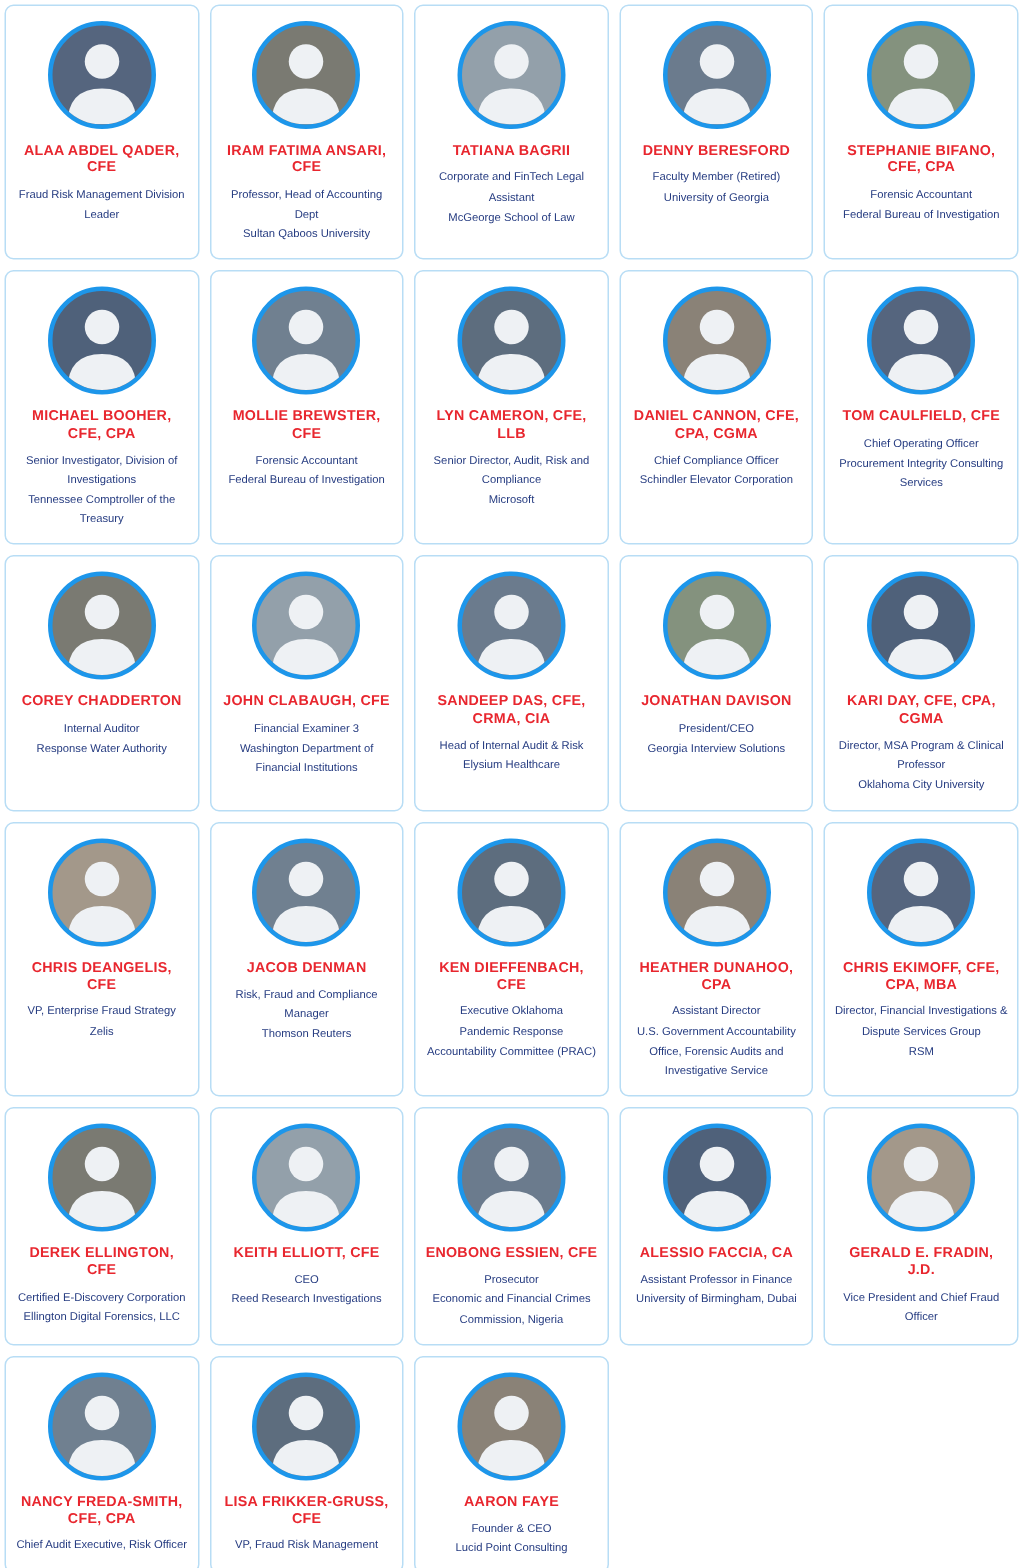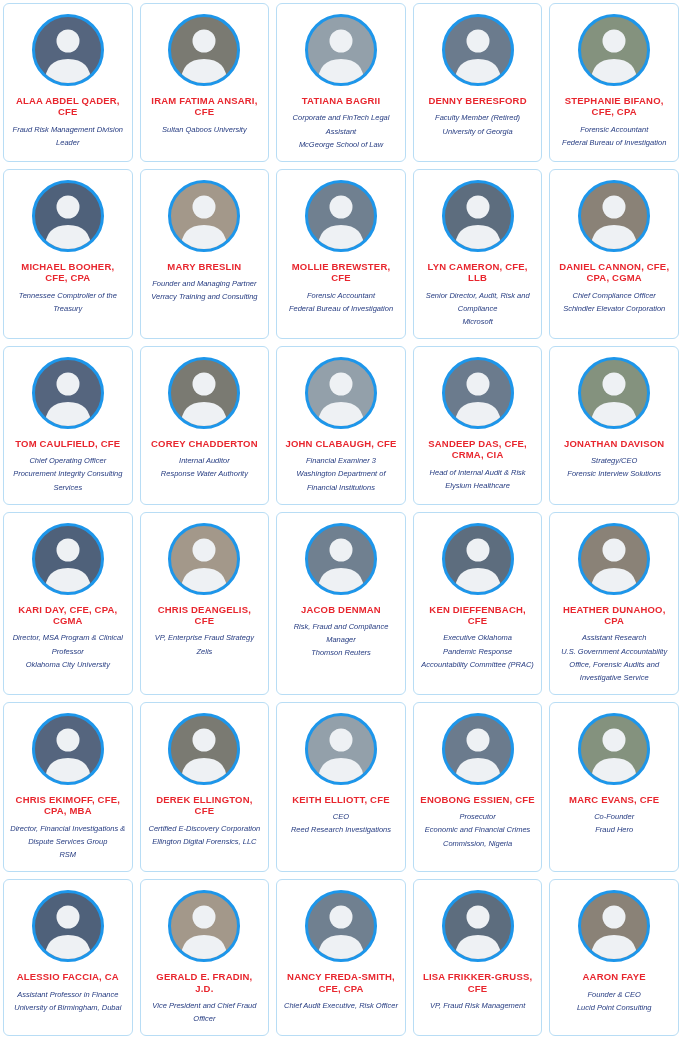--- a/index.html
+++ b/index.html
@@ -49,21 +49,20 @@
     line-height: 1.2;
     letter-spacing: 0.02em;
     text-transform: uppercase;
     margin-bottom: 5px;
   }
   .title, .org {
     color: #253b80;
     font-size: 7.5px;
     font-weight: 500;
     line-height: 1.75;
-    font-style: italic;
   }
 </style>
 </head>
 <body>
 
 <div class="page">
   <div class="grid" id="grid">
   <div class="card">
     <div class="photo" style="background: rgb(85, 101, 126);">
       <svg viewBox="0 0 66 66" aria-hidden="true">
@@ -76,20 +75,21 @@
   </div>
 
   <div class="card">
     <div class="photo" style="background: rgb(122, 122, 114);">
       <svg viewBox="0 0 66 66" aria-hidden="true">
         <circle cx="33" cy="24" r="11.5" fill="#eef1f4"></circle>
         <path d="M10 66 Q10 42 33 42 Q56 42 56 66 Z" fill="#eef1f4"></path>
       </svg>
     </div>
     <div class="name">IRAM FATIMA ANSARI, CFE</div>
+    <div class="title">Professor, Head of Accounting Dept</div>
     <div class="org">Sultan Qaboos University</div>
   </div>
 
   <div class="card">
     <div class="photo" style="background: rgb(147, 160, 170);">
       <svg viewBox="0 0 66 66" aria-hidden="true">
         <circle cx="33" cy="24" r="11.5" fill="#eef1f4"></circle>
         <path d="M10 66 Q10 42 33 42 Q56 42 56 66 Z" fill="#eef1f4"></path>
       </svg>
     </div>
@@ -123,34 +123,24 @@
   </div>
 
   <div class="card">
     <div class="photo" style="background: rgb(79, 97, 122);">
       <svg viewBox="0 0 66 66" aria-hidden="true">
         <circle cx="33" cy="24" r="11.5" fill="#eef1f4"></circle>
         <path d="M10 66 Q10 42 33 42 Q56 42 56 66 Z" fill="#eef1f4"></path>
       </svg>
     </div>
     <div class="name">MICHAEL BOOHER, CFE, CPA</div>
+    <div class="title">Senior Investigator, Division of Investigations</div>
     <div class="org">Tennessee Comptroller of the Treasury</div>
   </div>
 
-  <div class="card">
-    <div class="photo" style="background: rgb(163, 152, 138);">
-      <svg viewBox="0 0 66 66" aria-hidden="true">
-        <circle cx="33" cy="24" r="11.5" fill="#eef1f4"></circle>
-        <path d="M10 66 Q10 42 33 42 Q56 42 56 66 Z" fill="#eef1f4"></path>
-      </svg>
-    </div>
-    <div class="name">MARY BRESLIN</div>
-    <div class="title">Founder and Managing Partner</div>
-    <div class="org">Verracy Training and Consulting</div>
-  </div>
 
   <div class="card">
     <div class="photo" style="background: rgb(112, 128, 144);">
       <svg viewBox="0 0 66 66" aria-hidden="true">
         <circle cx="33" cy="24" r="11.5" fill="#eef1f4"></circle>
         <path d="M10 66 Q10 42 33 42 Q56 42 56 66 Z" fill="#eef1f4"></path>
       </svg>
     </div>
     <div class="name">MOLLIE BREWSTER, CFE</div>
     <div class="title">Forensic Accountant</div>
@@ -230,22 +220,22 @@
   </div>
 
   <div class="card">
     <div class="photo" style="background: rgb(132, 146, 126);">
       <svg viewBox="0 0 66 66" aria-hidden="true">
         <circle cx="33" cy="24" r="11.5" fill="#eef1f4"></circle>
         <path d="M10 66 Q10 42 33 42 Q56 42 56 66 Z" fill="#eef1f4"></path>
       </svg>
     </div>
     <div class="name">JONATHAN DAVISON</div>
-    <div class="title">Strategy/CEO</div>
-    <div class="org">Forensic Interview Solutions</div>
+    <div class="title">President/CEO</div>
+    <div class="org">Georgia Interview Solutions</div>
   </div>
 
   <div class="card">
     <div class="photo" style="background: rgb(79, 97, 122);">
       <svg viewBox="0 0 66 66" aria-hidden="true">
         <circle cx="33" cy="24" r="11.5" fill="#eef1f4"></circle>
         <path d="M10 66 Q10 42 33 42 Q56 42 56 66 Z" fill="#eef1f4"></path>
       </svg>
     </div>
     <div class="name">KARI DAY, CFE, CPA, CGMA</div>
@@ -290,21 +280,21 @@
   </div>
 
   <div class="card">
     <div class="photo" style="background: rgb(138, 130, 119);">
       <svg viewBox="0 0 66 66" aria-hidden="true">
         <circle cx="33" cy="24" r="11.5" fill="#eef1f4"></circle>
         <path d="M10 66 Q10 42 33 42 Q56 42 56 66 Z" fill="#eef1f4"></path>
       </svg>
     </div>
     <div class="name">HEATHER DUNAHOO, CPA</div>
-    <div class="title">Assistant Research</div>
+    <div class="title">Assistant Director</div>
     <div class="org">U.S. Government Accountability Office, Forensic Audits and Investigative Service</div>
   </div>
 
   <div class="card">
     <div class="photo" style="background: rgb(85, 101, 126);">
       <svg viewBox="0 0 66 66" aria-hidden="true">
         <circle cx="33" cy="24" r="11.5" fill="#eef1f4"></circle>
         <path d="M10 66 Q10 42 33 42 Q56 42 56 66 Z" fill="#eef1f4"></path>
       </svg>
     </div>
@@ -342,31 +332,20 @@
       <svg viewBox="0 0 66 66" aria-hidden="true">
         <circle cx="33" cy="24" r="11.5" fill="#eef1f4"></circle>
         <path d="M10 66 Q10 42 33 42 Q56 42 56 66 Z" fill="#eef1f4"></path>
       </svg>
     </div>
     <div class="name">ENOBONG ESSIEN, CFE</div>
     <div class="title">Prosecutor</div>
     <div class="org">Economic and Financial Crimes Commission, Nigeria</div>
   </div>
 
-  <div class="card">
-    <div class="photo" style="background: rgb(132, 146, 126);">
-      <svg viewBox="0 0 66 66" aria-hidden="true">
-        <circle cx="33" cy="24" r="11.5" fill="#eef1f4"></circle>
-        <path d="M10 66 Q10 42 33 42 Q56 42 56 66 Z" fill="#eef1f4"></path>
-      </svg>
-    </div>
-    <div class="name">MARC EVANS, CFE</div>
-    <div class="title">Co-Founder</div>
-    <div class="org">Fraud Hero</div>
-  </div>
 
   <div class="card">
     <div class="photo" style="background: rgb(79, 97, 122);">
       <svg viewBox="0 0 66 66" aria-hidden="true">
         <circle cx="33" cy="24" r="11.5" fill="#eef1f4"></circle>
         <path d="M10 66 Q10 42 33 42 Q56 42 56 66 Z" fill="#eef1f4"></path>
       </svg>
     </div>
     <div class="name">ALESSIO FACCIA, CA</div>
     <div class="title">Assistant Professor in Finance</div>

